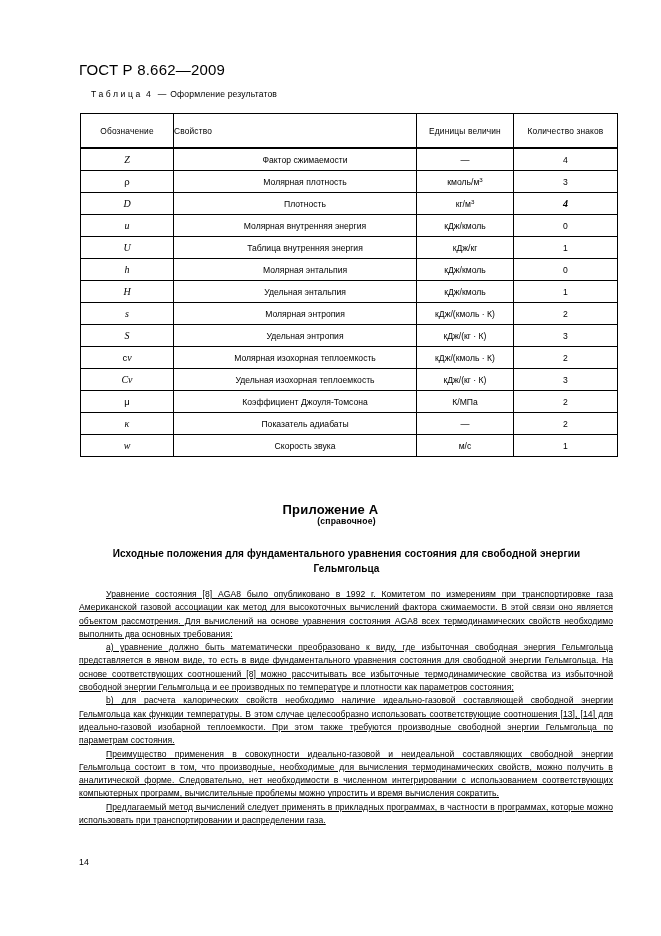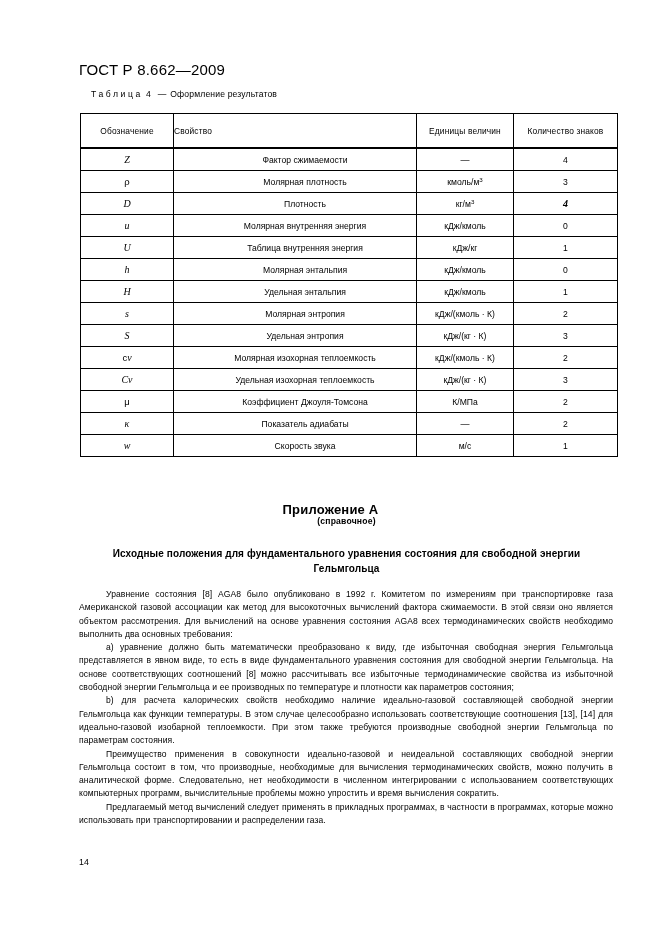--- a/index.html
+++ b/index.html
@@ -149,20 +149,21 @@
   .body-copy {
     position: absolute;
     left: 79px;
     top: 588px;
     width: 534px;
     font-size: 8.55px;
     line-height: 13.3px;
     text-align: justify;
     text-justify: inter-word;
     letter-spacing: 0.08px;
+    text-decoration: underline;
   }
   .body-copy p {
     margin: 0 0 0 0;
     text-indent: 27px;
     text-align: justify;
   }
   .body-copy p.last-line-left {
     text-align-last: left;
   }
 

